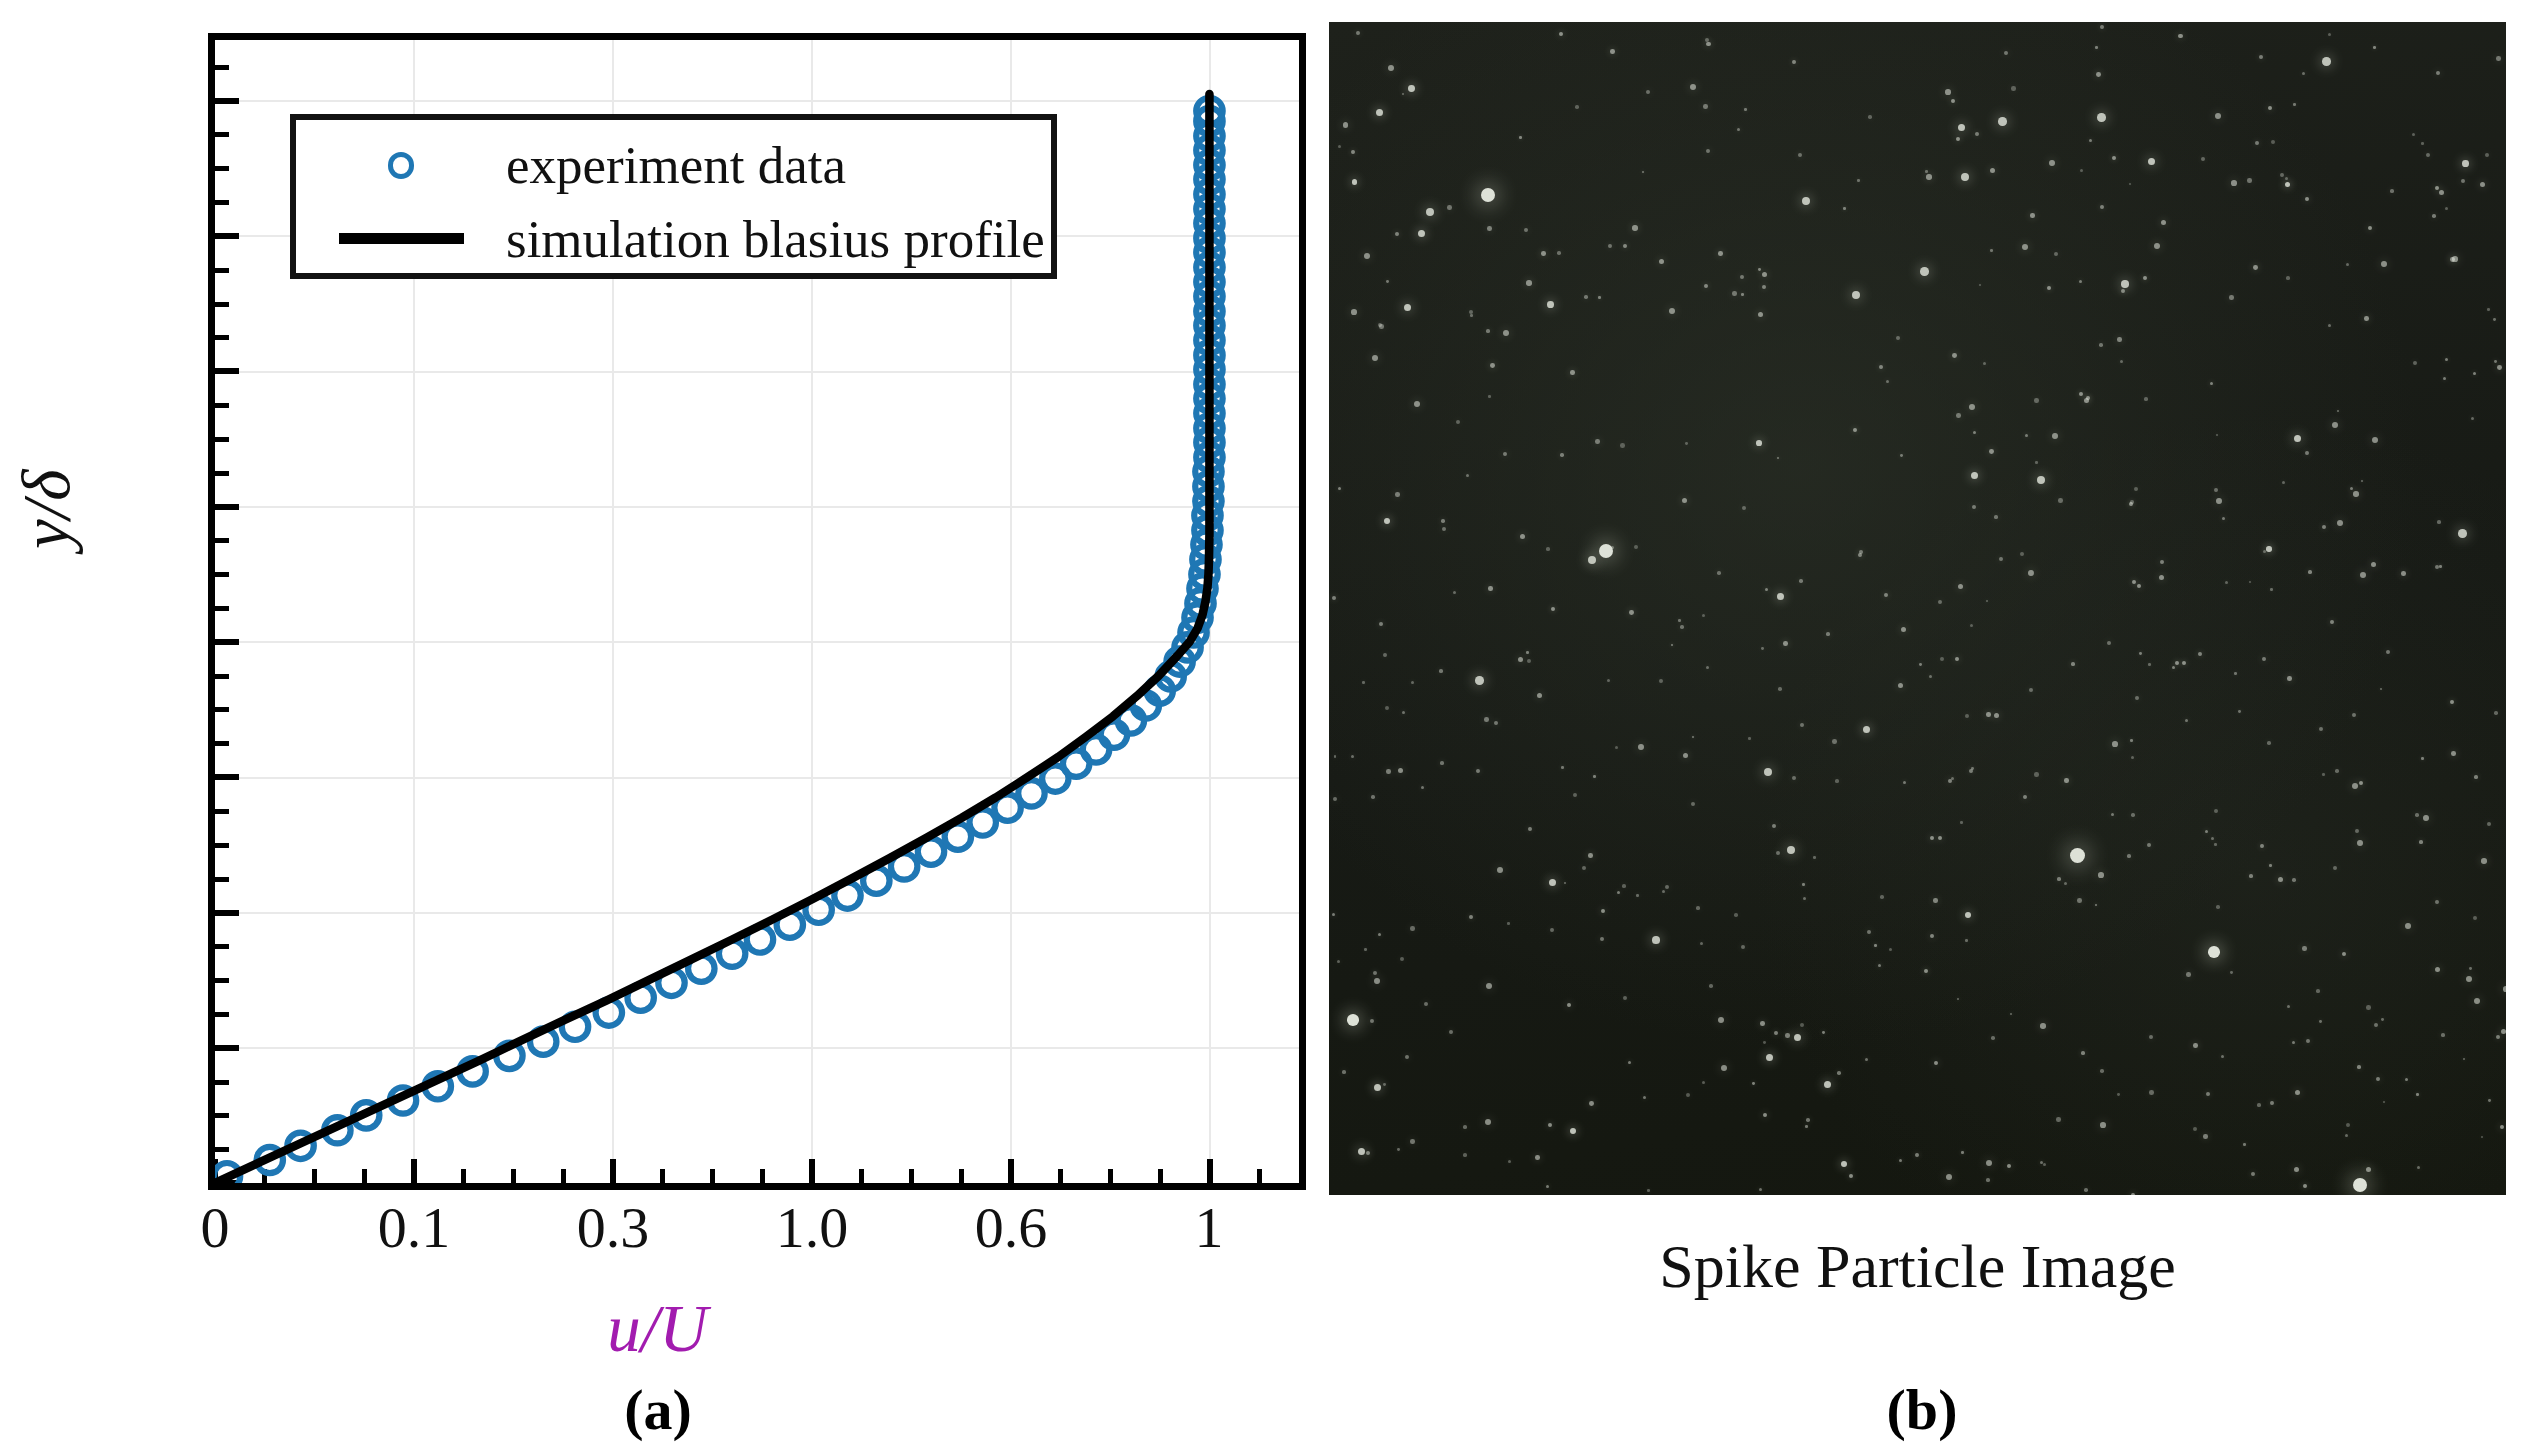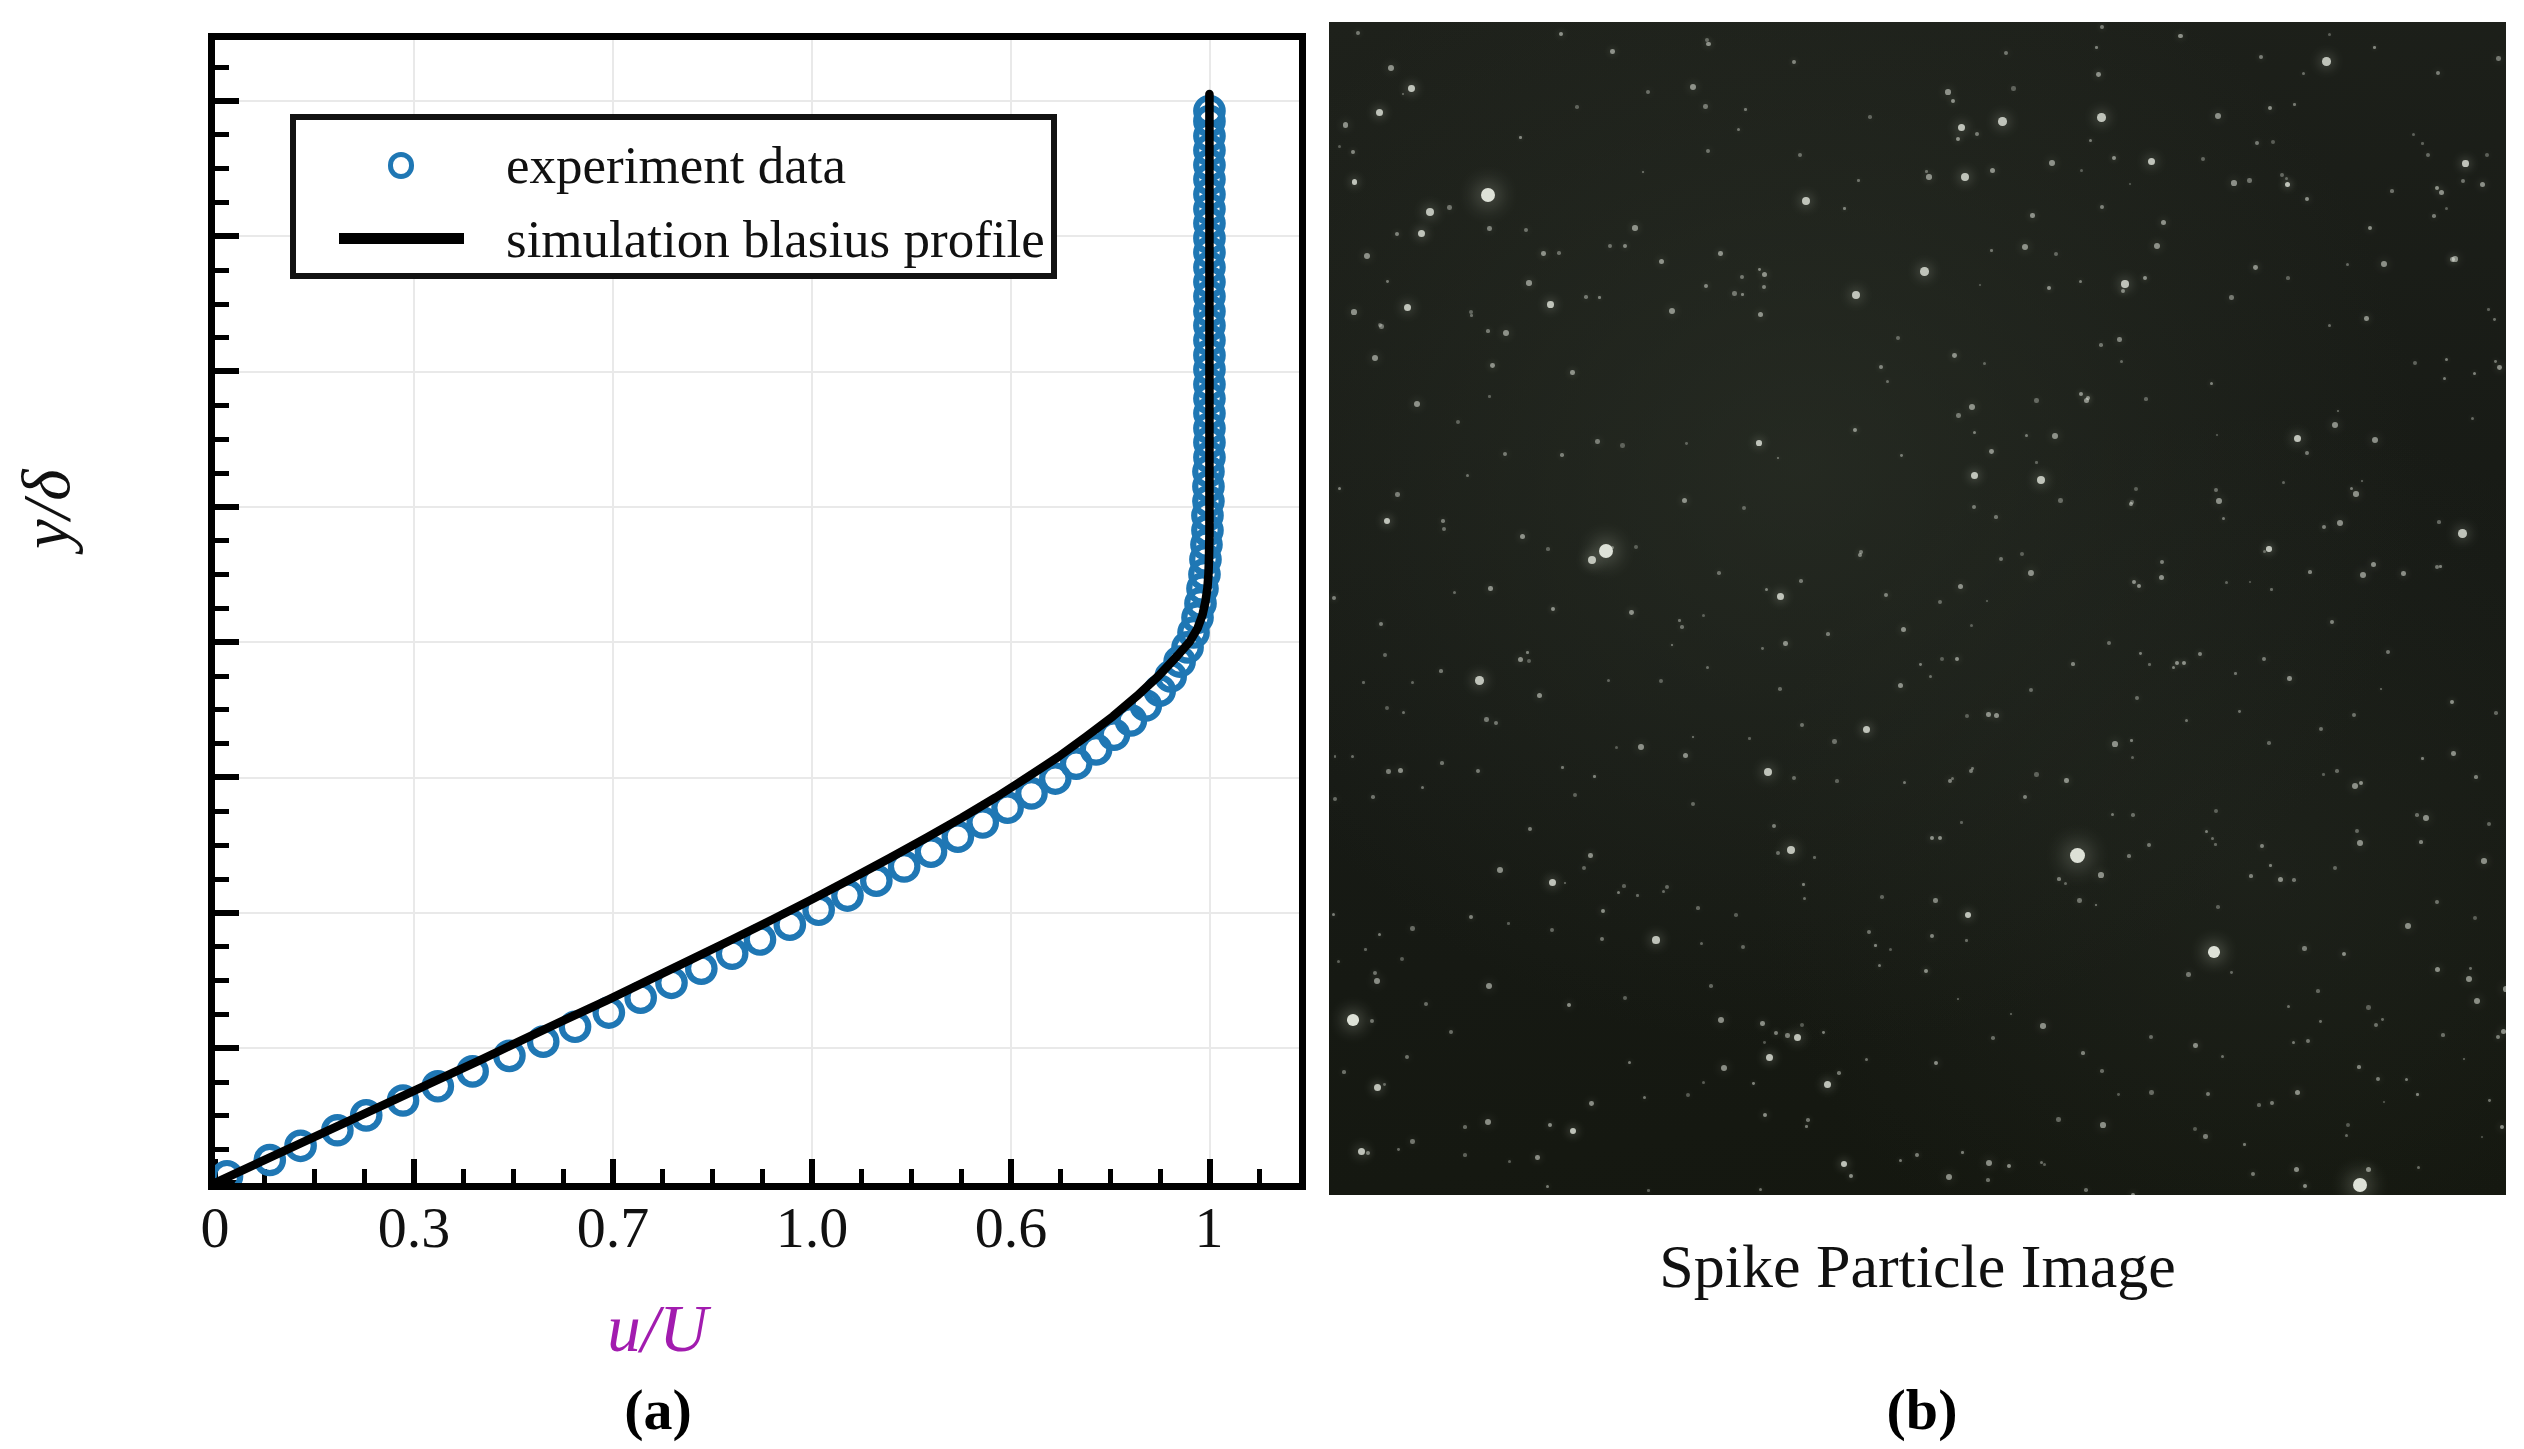--- a/index.html
+++ b/index.html
@@ -342,22 +342,22 @@
               <circle cx="1277.98" cy="91.27" r="17" fill="none" stroke="#1f77b4" stroke-width="8"></circle>
             </g>
             <path d="M0.00 1469.00 L56.23 1442.92 L112.46 1416.85 L168.69 1390.77 L224.92 1364.69 L281.16 1338.62 L337.39 1312.54 L392.34 1286.46 L447.29 1260.38 L503.52 1234.31 L557.20 1208.23 L610.88 1182.15 L664.55 1156.08 L716.95 1130.00 L768.07 1103.92 L817.91 1077.85 L866.47 1051.77 L913.76 1025.69 L959.76 999.62 L1003.22 973.54 L1044.11 947.46 L1083.73 921.38 L1119.51 895.31 L1154.02 869.23 L1184.69 843.15 L1212.80 817.08 L1237.09 791.00 L1252.42 773.62 L1262.65 756.23 L1269.04 738.85 L1272.87 721.46 L1275.43 704.08 L1276.70 686.69 L1277.34 669.31 L1277.98 634.54 L1277.98 556.31 L1277.98 469.38 L1277.98 382.46 L1277.98 295.54 L1277.98 208.62 L1277.98 121.69 L1277.98 69.54" fill="none" stroke="#000000" stroke-width="11" stroke-linecap="round" stroke-linejoin="round"></path>
           </svg>
         </div>
     </div>
 
     <div id="ytick-labels"></div>
     <div id="xtick-labels">
         <div class="xtick-label" style="left: 215px;">0</div>
-        <div class="xtick-label" style="left: 414px;">0.3</div>
-        <div class="xtick-label" style="left: 613px;">0.7</div>
+        <div class="xtick-label" style="left: 414px;">0.1</div>
+        <div class="xtick-label" style="left: 613px;">0.3</div>
         <div class="xtick-label" style="left: 812px;">1.0</div>
         <div class="xtick-label" style="left: 1011px;">0.6</div>
         <div class="xtick-label" style="left: 1209px;">1</div>
       </div>
 
     <div class="axis-label-x">u/U</div>
 
     <div class="legend-box">
       <div class="legend-row r1">
         <span class="legend-key">

